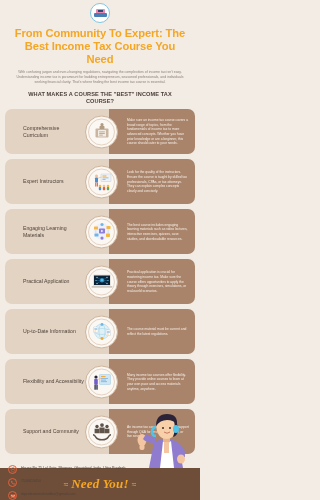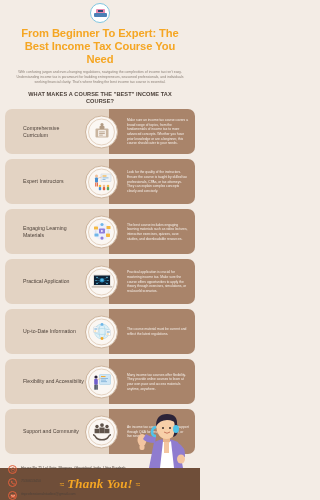--- a/index.html
+++ b/index.html
@@ -116,21 +116,21 @@
 <div class="logo-wrap">
   <div class="logo">
     <div class="logo-inner">
       <div class="logo-top"></div>
       <div class="logo-cap"></div>
       <div class="logo-book"></div>
     </div>
   </div>
 </div>
 
-<h1 class="title">From Beginner To Expert: The Best Income Tax Course You Need</h1>
+<h1 class="title">From Community To Expert: The Best Income Tax Course You Need</h1>
 <p class="intro">With confusing jargon and ever-changing regulations, navigating the complexities of income tax isn't easy. Understanding income tax is paramount for budding entrepreneurs, seasoned professionals, and individuals seeking financial clarity. That's where finding the best income tax course is essential.</p>
 <h2 class="sub">WHAT MAKES A COURSE THE "BEST" INCOME TAX COURSE?</h2>
 
 <div class="cards">
 
   <div class="card">
     <div class="card-left">
       <div class="card-left-label">Comprehensive Curriculum</div>
     </div>
     <div class="card-icon">
@@ -382,16 +382,16 @@
       </svg>
     </div>
     <div class="ctext">itsprofessionalstudies@gmail.com</div>
   </div>
 
 </div>
 
 <div class="thanks-bar">
   <div class="thanks-wrap">
     <span class="thanks-flourish">≈</span>
-    <span class="thanks-text">Thank You!</span>
+    <span class="thanks-text">Need You!</span>
     <span class="thanks-flourish">≈</span>
   </div>
 </div>
 
 </body></html>

